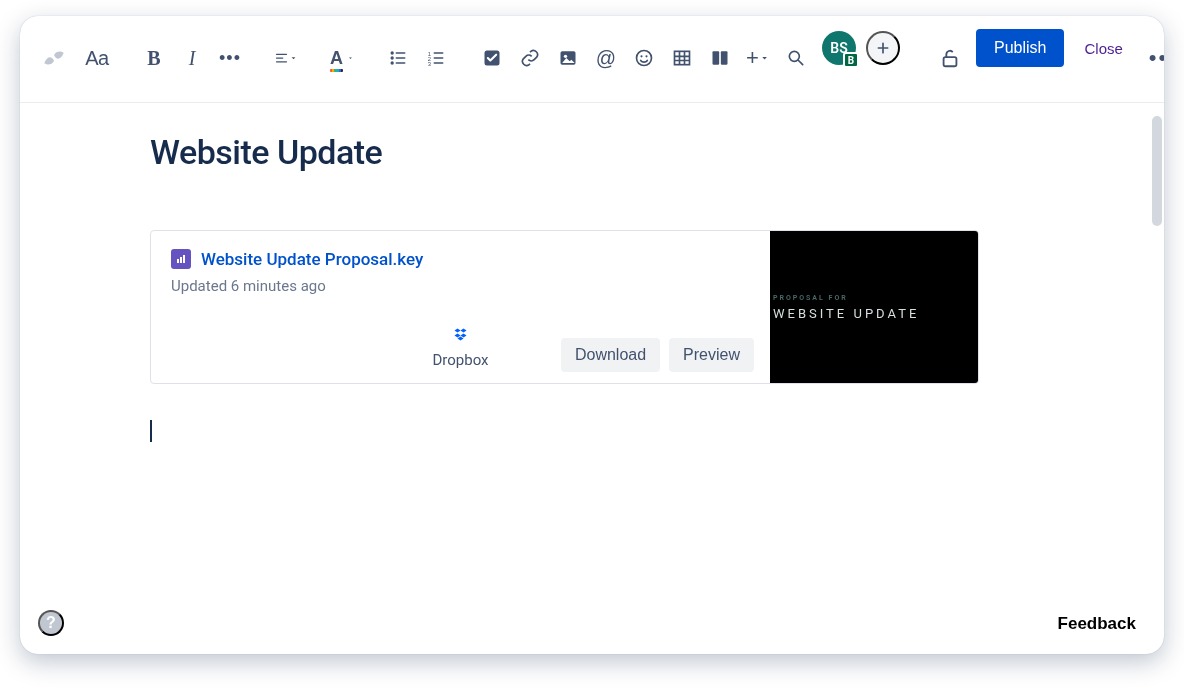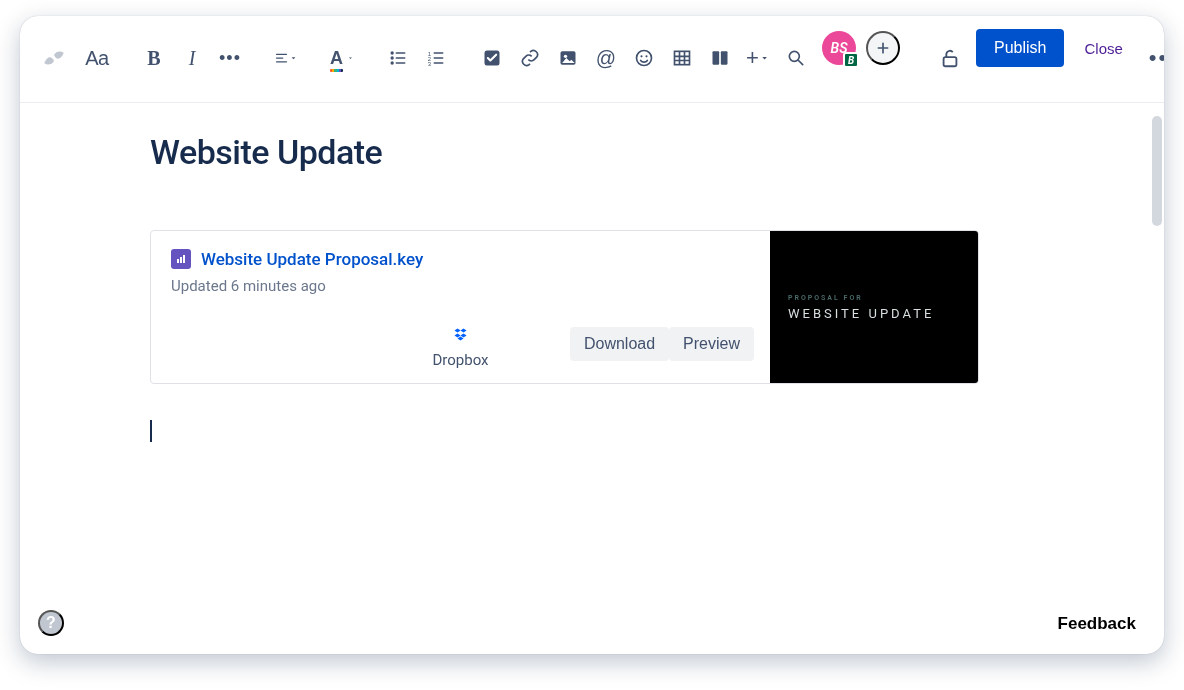--- a/index.html
+++ b/index.html
@@ -59,25 +59,24 @@
     .color-A { font-size:18px; font-weight:700; position:relative; }
     .color-A .bar {
       position:absolute; left:0; right:0; bottom:-3px; height:3px;
       background: linear-gradient(90deg,#ff5630 0 16%, #ffab00 16% 33%, #36b37e 33% 50%, #00b8d9 50% 66%, #6554c0 66% 83%, #172b4d 83% 100%);
       border-radius:1px;
     }
     .iconsvg { width:20px; height:20px; display:block; }
     .tool-right { margin-left:auto; display:flex; align-items:center; gap:10px; }
     .avatar {
       width:34px; height:34px; border-radius:50%;
-      background:#ec4899; color:#fff;
+      background:#0f766e; color:#fff;
       font-size:14px; font-weight:600;
       display:flex; align-items:center; justify-content:center;
       position:relative;
-      font-style:italic;
     }
     .avatar .badge {
       position:absolute; right:-3px; bottom:-3px;
       width:16px; height:16px; background:#006644; color:#fff;
       font-size:10px; border-radius:3px;
       display:flex; align-items:center; justify-content:center;
       border:2px solid #fff; font-weight:700;
     }
     .invite {
       width:34px; height:34px; border-radius:50%;
@@ -130,31 +129,31 @@
     .file-badge {
       width:20px; height:20px; background:#6554C0; border-radius:3px;
       display:flex; align-items:center; justify-content:center;
     }
     .file-badge svg { width:12px; height:12px; }
     .file-name { color:#0052CC; font-size:17px; font-weight:500; }
     .meta { margin-top:8px; font-size:15px; color:#6B778C; }
     .source-row { margin-top:auto; display:flex; align-items:center; gap:8px;flex-direction:column; }
     .dropbox-ico { width:16px; height:16px; }
     .source-name { font-size:15px; color:#42526E; }
-    .card-actions { position:absolute; right:16px; bottom:22px; display:flex; gap:0; }
+    .card-actions { position:absolute; right:16px; bottom:11px; display:flex; gap:9px; }
     .chip {
       background:#F1F2F4; border:none;
       padding: 8px 14px; font-size:16px; color:#42526E;
       border-radius:4px; cursor:pointer;
     }
     .thumb {
       width:208px; background:#000;
       display:flex; flex-direction:column;
       align-items:flex-start; justify-content:center;
-      padding-left:18px;
+      padding-left:3px;
     }
     .thumb .sub { font-size:7px; letter-spacing:2px; color:#4a6a6a; margin-bottom:4px; font-weight:600;}
     .thumb .ttl { font-size:13px; letter-spacing:3px; color:#d7dfe0; font-weight:400; }
 
     .cursor-line {
       margin: 36px 0 0 130px;
       width:2px; height:22px; background:#172B4D;
     }
 
     

